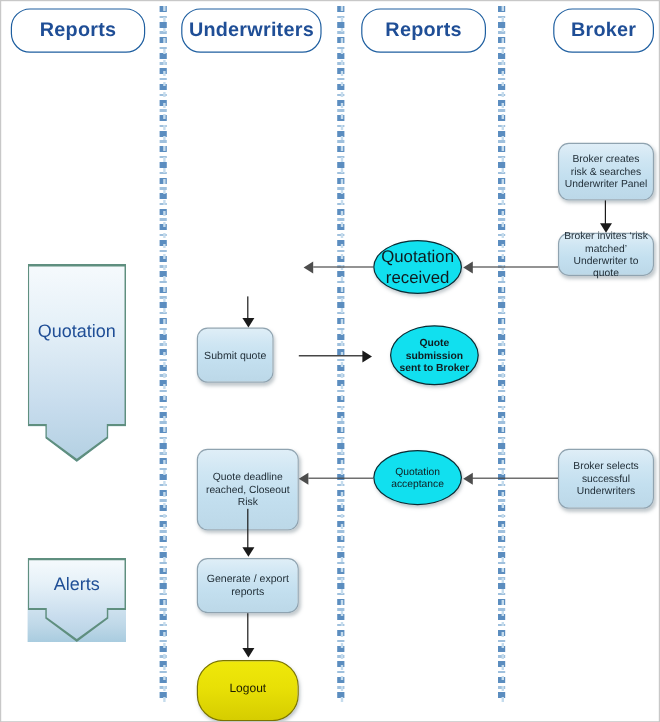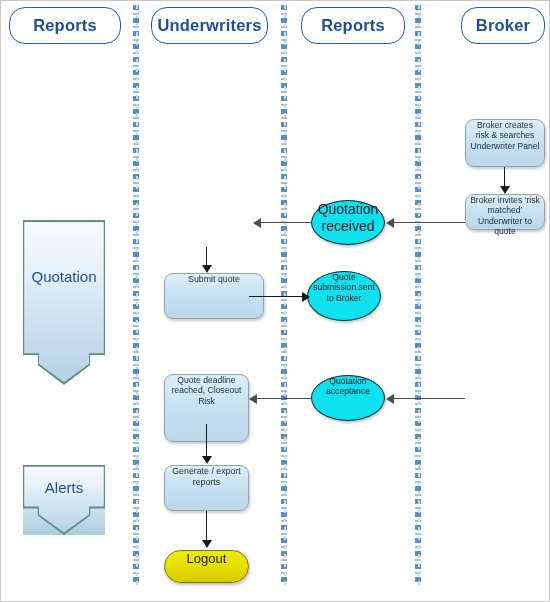--- a/index.html
+++ b/index.html
@@ -68,21 +68,21 @@
     display:block;
     padding-bottom:18%;
     text-align:center;
   }
 
   
   .node{
     position:absolute;
     box-sizing:border-box;
     display:flex;
-    align-items:flex-start;
+    align-items:center;
     justify-content:center;
     text-align:center;
     line-height:1.22;
   }
   .node span{display:block;padding:0 4px;}
 
   .proc{
     border:1px solid #8fa3b0;
     border-radius:9px;
     background:linear-gradient(to bottom,#dfeef7 0%,#cfe6f3 28%,#c3dfef 60%,#bcd8e8 100%);
@@ -168,47 +168,50 @@
   </div>
 
   <div class="node proc" style="left:464px;top:118px;width:80px;height:48px;font-size:8.6px;">
     <span>Broker creates risk &amp; searches Underwriter Panel</span>
   </div>
 
   <div class="node proc" style="left:464px;top:193px;width:80px;height:36px;font-size:8.6px;">
     <span>Broker invites  ‘risk matched’ Underwriter to quote</span>
   </div>
 
+  <div class="node proc" style="left:464px;top:373px;width:80px;height:50px;font-size:8.6px;">
+    <span>Broker selects successful Underwriters</span>
+  </div>
 
   <div class="node alert" style="left:310px;top:199px;width:74px;height:45px;font-size:14px;">
     <span>Quotation received</span>
   </div>
 
-  <div class="node alert" style="left:306px;top:270px;width:74px;height:50px;font-size:8.6px;">
+  <div class="node alert" style="left:324px;top:270px;width:74px;height:50px;font-size:8.6px;font-weight:bold;">
     <span>Quote submission sent to Broker</span>
   </div>
 
   <div class="node alert" style="left:310px;top:374px;width:74px;height:46px;font-size:8.6px;">
     <span>Quotation acceptance</span>
   </div>
 
 
-  <div class="node proc" style="left:163px;top:272px;width:100px;height:46px;font-size:8.8px;">
+  <div class="node proc" style="left:163px;top:272px;width:64px;height:46px;font-size:8.8px;">
     <span>Submit quote</span>
   </div>
 
   <div class="node proc" style="left:163px;top:373px;width:85px;height:68px;font-size:8.6px;">
     <span>Quote deadline reached, Closeout Risk</span>
   </div>
 
   <div class="node proc" style="left:163px;top:464px;width:85px;height:46px;font-size:8.8px;">
     <span>Generate /  export reports</span>
   </div>
 
-  <div class="node logout" style="left:163px;top:549px;width:85px;height:33px;font-size:13px;">
+  <div class="node logout" style="left:163px;top:549px;width:85px;height:51px;font-size:10px;">
     <span>Logout</span>
   </div>
 
   <div class="conn v" style="left:503px;top:166px;height:20px;"></div>
   <div class="ah down" style="left:498.5px;top:185px;"></div>
 
   <div class="conn h gray" style="left:392px;top:221px;width:72px;"></div>
   <div class="ah left gray" style="left:385px;top:216.5px;"></div>
 
   <div class="conn h gray" style="left:260px;top:221px;width:50px;"></div>

